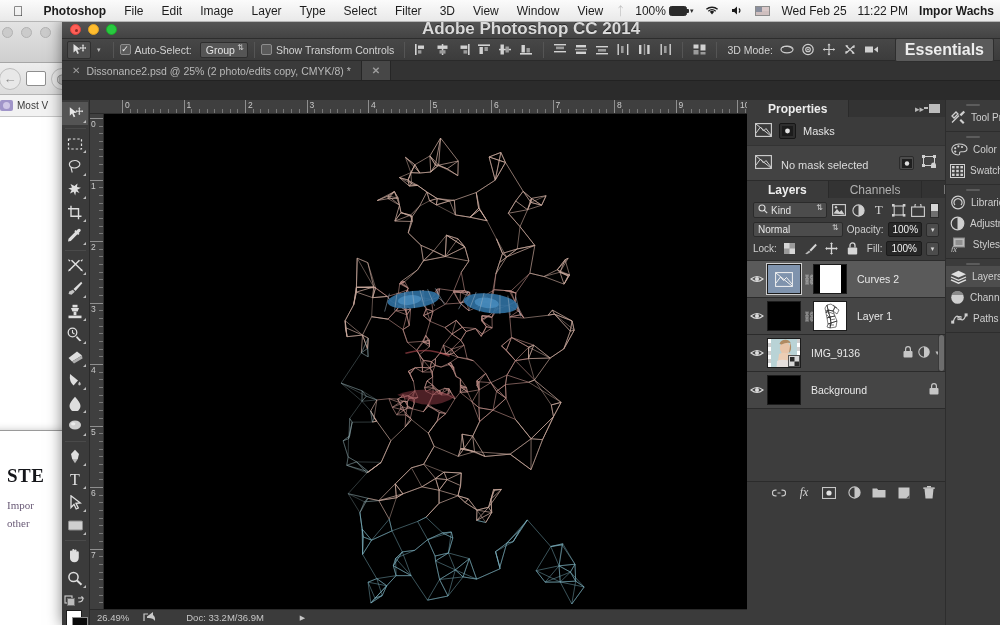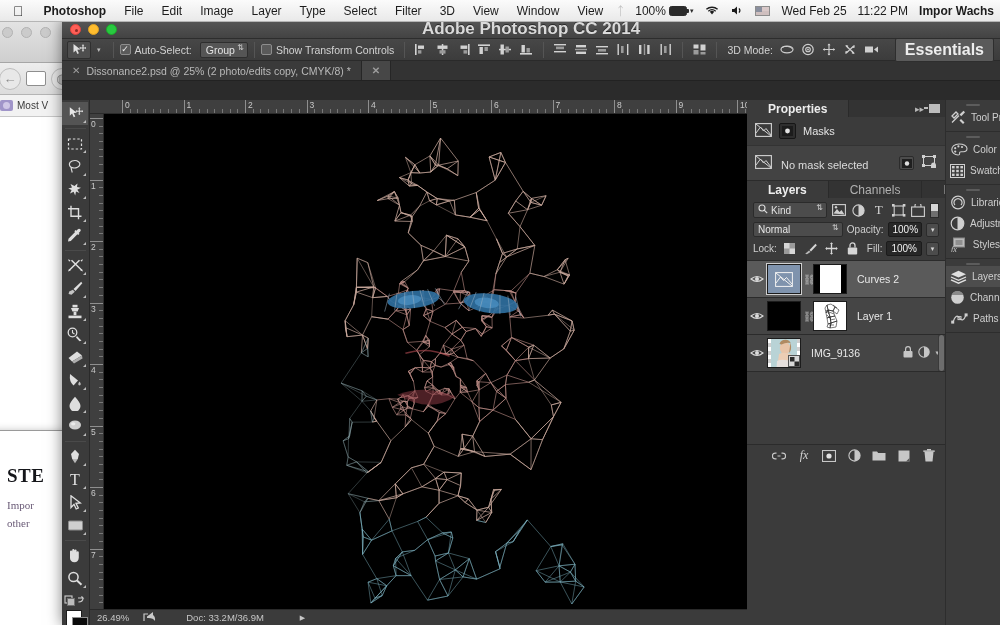--- a/index.html
+++ b/index.html
@@ -2646,20 +2646,38 @@
                       <path d="M6 0.8 a5.2 5.2 0 0 1 0 10.4 z" fill="#c6c6c6"></path>
                     </svg>
                 </span>
                 <span style="font-size:7px">▾</span>
               </span>
               <span class="scrollbar-v">
                   <i style="top:0;height:36px"></i>
                 </span>
             </div>
 
+            <div class="layer">
+              <span class="eye">
+                <svg width="14" height="10" viewBox="0 0 14 10">
+                    <path d="M1 5 Q7 0 13 5 Q7 10 1 5 Z" fill="none" stroke="#dcdcdc" stroke-width="1.1"></path>
+                    <circle cx="7" cy="5" r="2" fill="#dcdcdc"></circle>
+                  </svg>
+              </span>
+              <span class="thumb" style="background:#000"></span>
+              <span class="lname">Background</span>
+              <span class="lright">
+                <span>
+                  <svg width="10" height="12" viewBox="0 0 10 12">
+                      <rect x="0.5" y="5" width="9" height="6.5" rx="1" fill="#c6c6c6"></rect>
+                      <path d="M2.6 5 V3.1 a2.4 2.4 0 0 1 4.8 0 V5" fill="none" stroke="#c6c6c6" stroke-width="1.2"></path>
+                    </svg>
+                </span>
+              </span>
+            </div>
           </div>
 
           <div id="layers-empty" style="height:72px;background:#3d3d3d"></div>
 
           <div id="layers-bottom">
             <span class="bi">
               <svg width="14" height="10" viewBox="0 0 14 10">
                   <path d="M5.5 5 H8.5 M4.5 2.2 H3.2 a2.8 2.8 0 0 0 0 5.6 H4.5 M9.5 2.2 H10.8 a2.8 2.8 0 0 1 0 5.6 H9.5" stroke="#c7c7c7" stroke-width="1.2" fill="none"></path>
                 </svg>
             </span>

